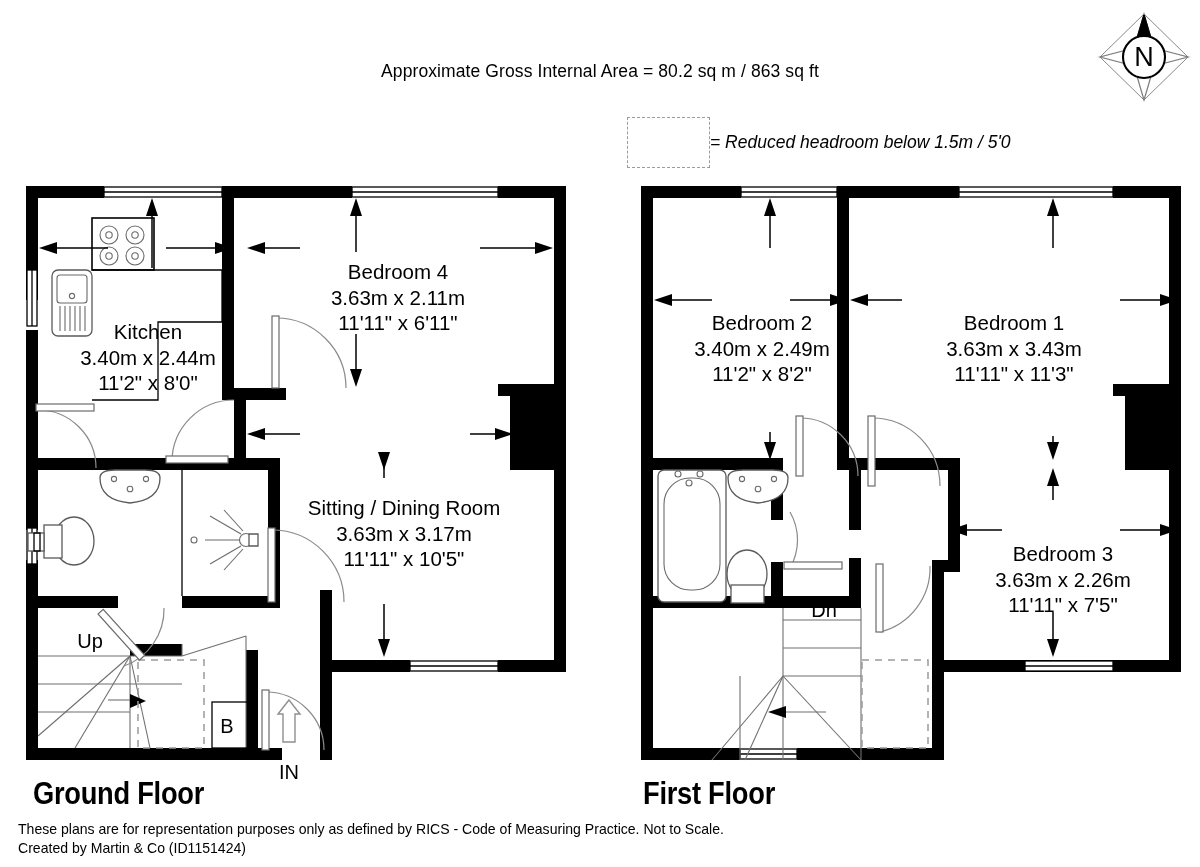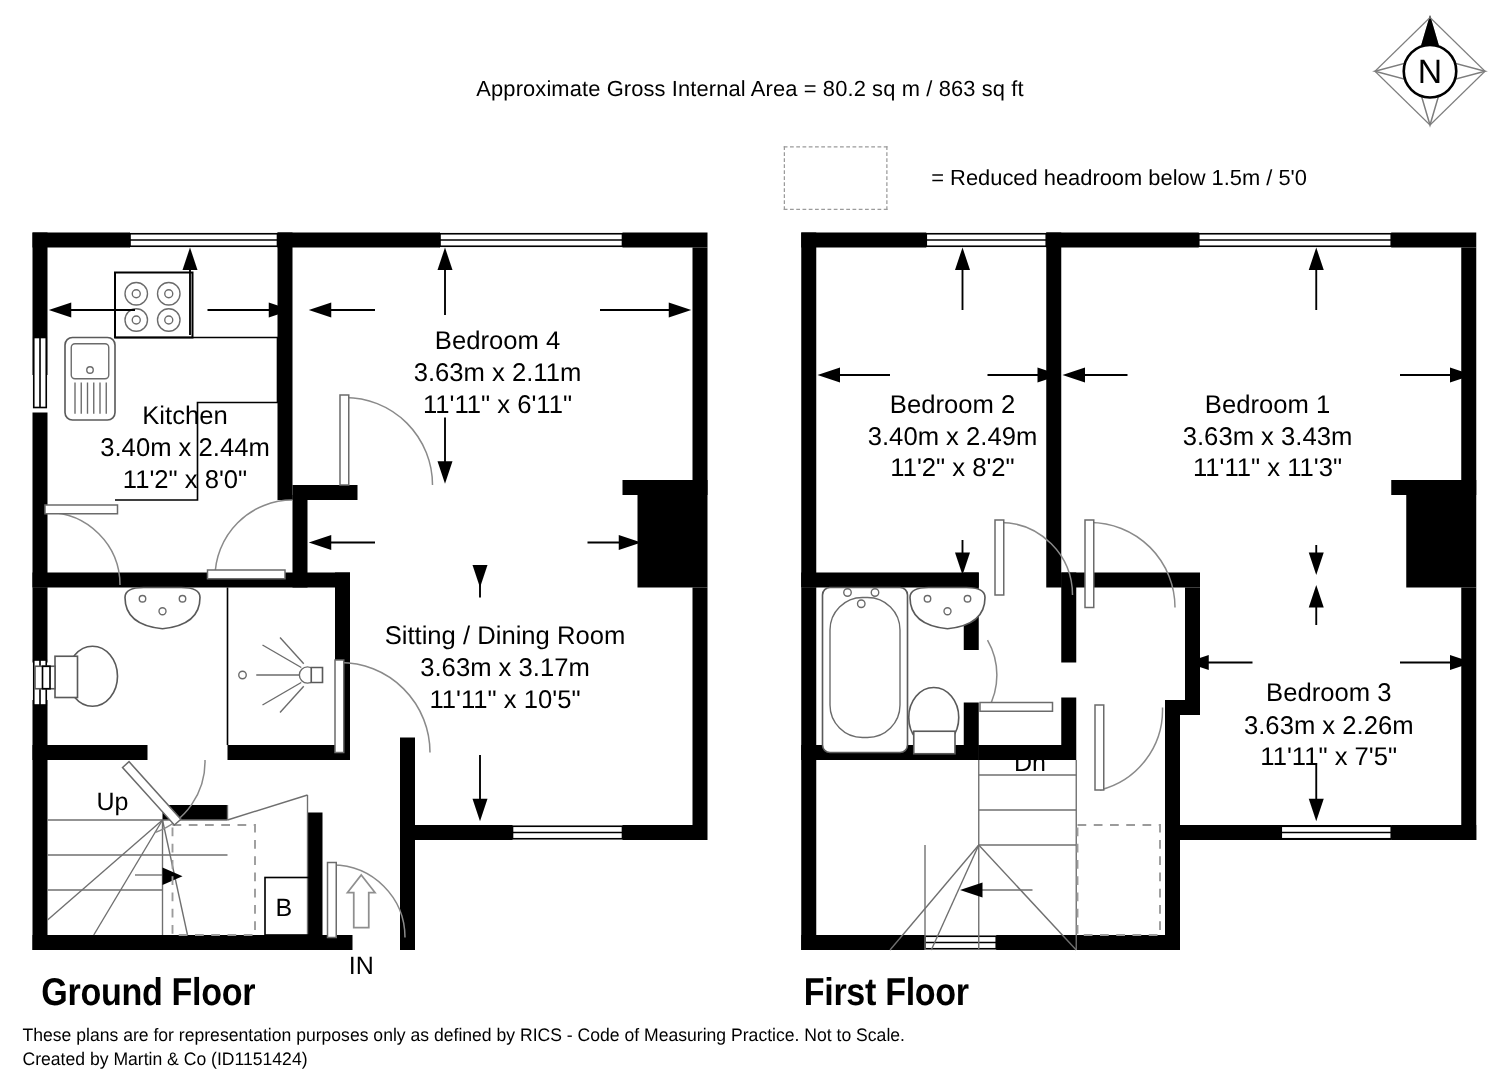--- a/index.html
+++ b/index.html
@@ -45,22 +45,22 @@
     gap: 0;
   }
   .legend-box {
     width: 83px;
     height: 51px;
     border: 1.6px dashed #9b9b9b;
     box-sizing: border-box;
   }
   .legend-text {
     font-size: 17.5px;
-    margin-left: 35px;
     white-space: nowrap;
+    font-style: italic;
   }
   .compass {
     position: absolute;
     left: 1095px;
     top: 8px;
     width: 98px;
     height: 98px;
   }
   .plan-title {
     position: absolute;

